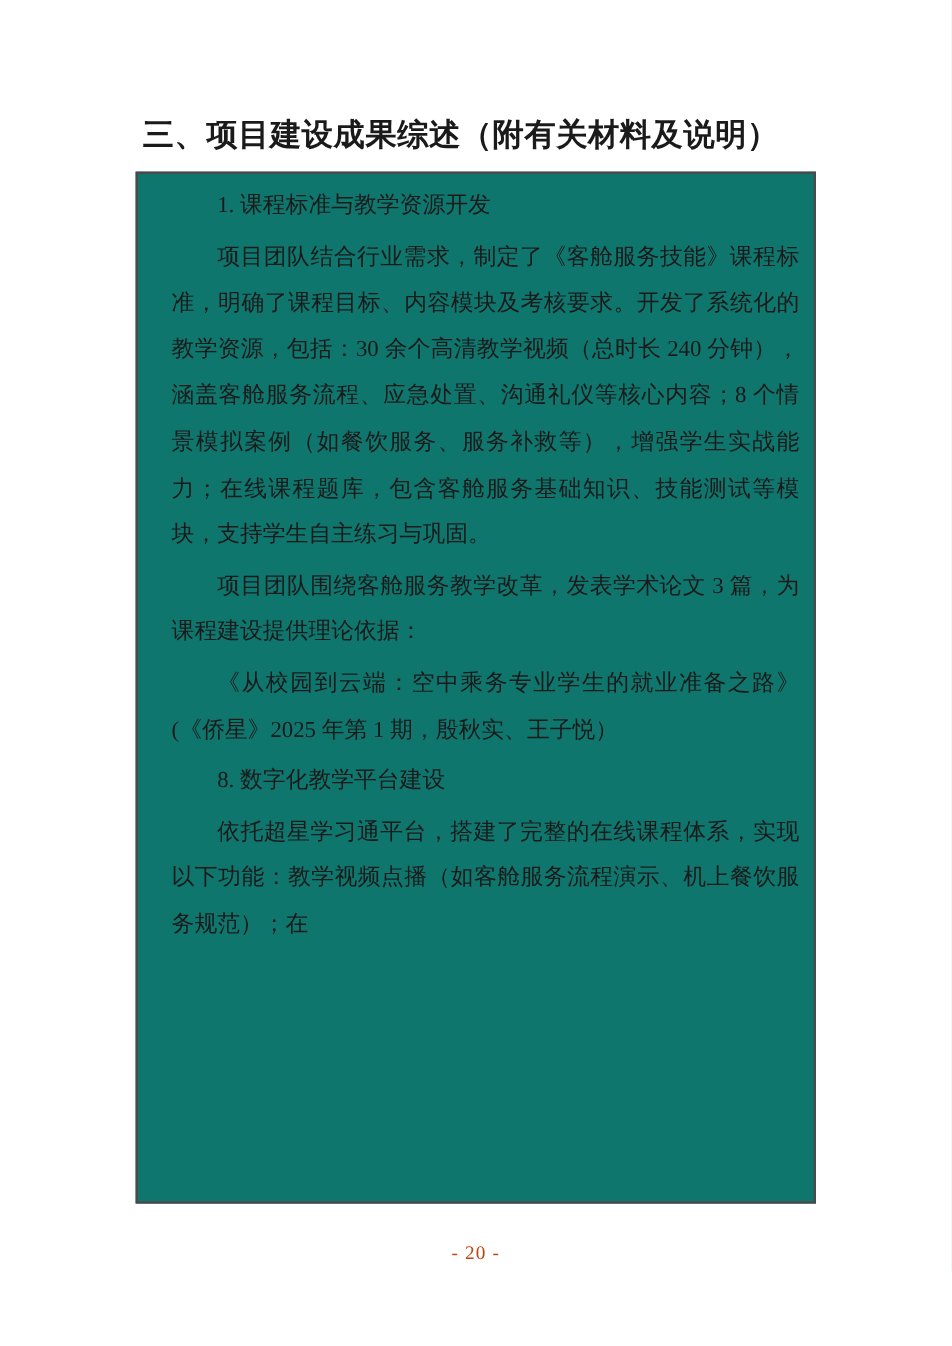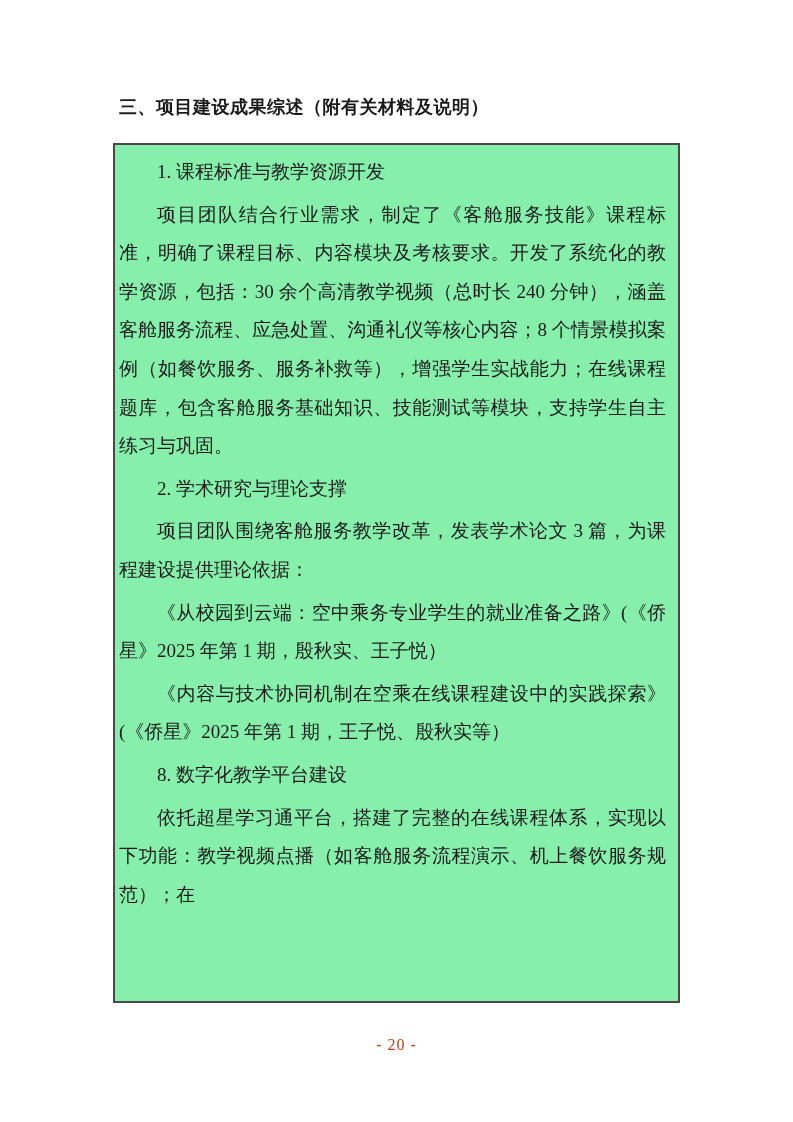--- a/index.html
+++ b/index.html
@@ -11,33 +11,33 @@
     color: #1a1a1a;
     overflow: hidden;
   }
   .page {
     position: absolute; inset: 0;
     background: #ffffff;
   }
   .doc-title {
     position: absolute;
     left: 119px; top: 95px;
-    font-size: 18px;
+    font-size: 26px;
     font-weight: bold;
     letter-spacing: 0.5px;
     white-space: nowrap;
   }
   .content-box {
     position: absolute;
     left: 113px; top: 143px;
     width: 567px; height: 860px;
     border: 2px solid #4a4a4a;
-    padding: 8px 12px 0 4px;
+    padding: 8px 12px 0 28px;
     overflow: hidden;
-    background: #86efac;
+    background: #0f766e;
   }
   .para {
     font-size: 19px;
     line-height: 38.6px;
     text-align: justify;
     text-indent: 2em;
     margin-bottom: 4px;
     word-break: break-all;
   }
   .para.subheading {
@@ -56,23 +56,21 @@
 </head>
 <body>
 
 <div class="page">
   <h2 class="doc-title">三、项目建设成果综述（附有关材料及说明）</h2>
 
   <div class="content-box">
     <div>
         <p class="para subheading">1. 课程标准与教学资源开发</p>
         <p class="para body">项目团队结合行业需求，制定了《客舱服务技能》课程标准，明确了课程目标、内容模块及考核要求。开发了系统化的教学资源，包括：30 余个高清教学视频（总时长 240 分钟），涵盖客舱服务流程、应急处置、沟通礼仪等核心内容；8 个情景模拟案例（如餐饮服务、服务补救等），增强学生实战能力；在线课程题库，包含客舱服务基础知识、技能测试等模块，支持学生自主练习与巩固。</p>
-        <p class="para subheading">2. 学术研究与理论支撑</p>
         <p class="para body">项目团队围绕客舱服务教学改革，发表学术论文 3 篇，为课程建设提供理论依据：</p>
         <p class="para body">《从校园到云端：空中乘务专业学生的就业准备之路》(《侨星》2025 年第 1 期，殷秋实、王子悦）</p>
-        <p class="para body">《内容与技术协同机制在空乘在线课程建设中的实践探索》(《侨星》2025 年第 1 期，王子悦、殷秋实等）</p>
         <p class="para subheading">8. 数字化教学平台建设</p>
         <p class="para body">依托超星学习通平台，搭建了完整的在线课程体系，实现以下功能：教学视频点播（如客舱服务流程演示、机上餐饮服务规范）；在</p>
       </div>
   </div>
 
   <div class="page-number">- 20 -</div>
 </div>
 
 </body></html>

